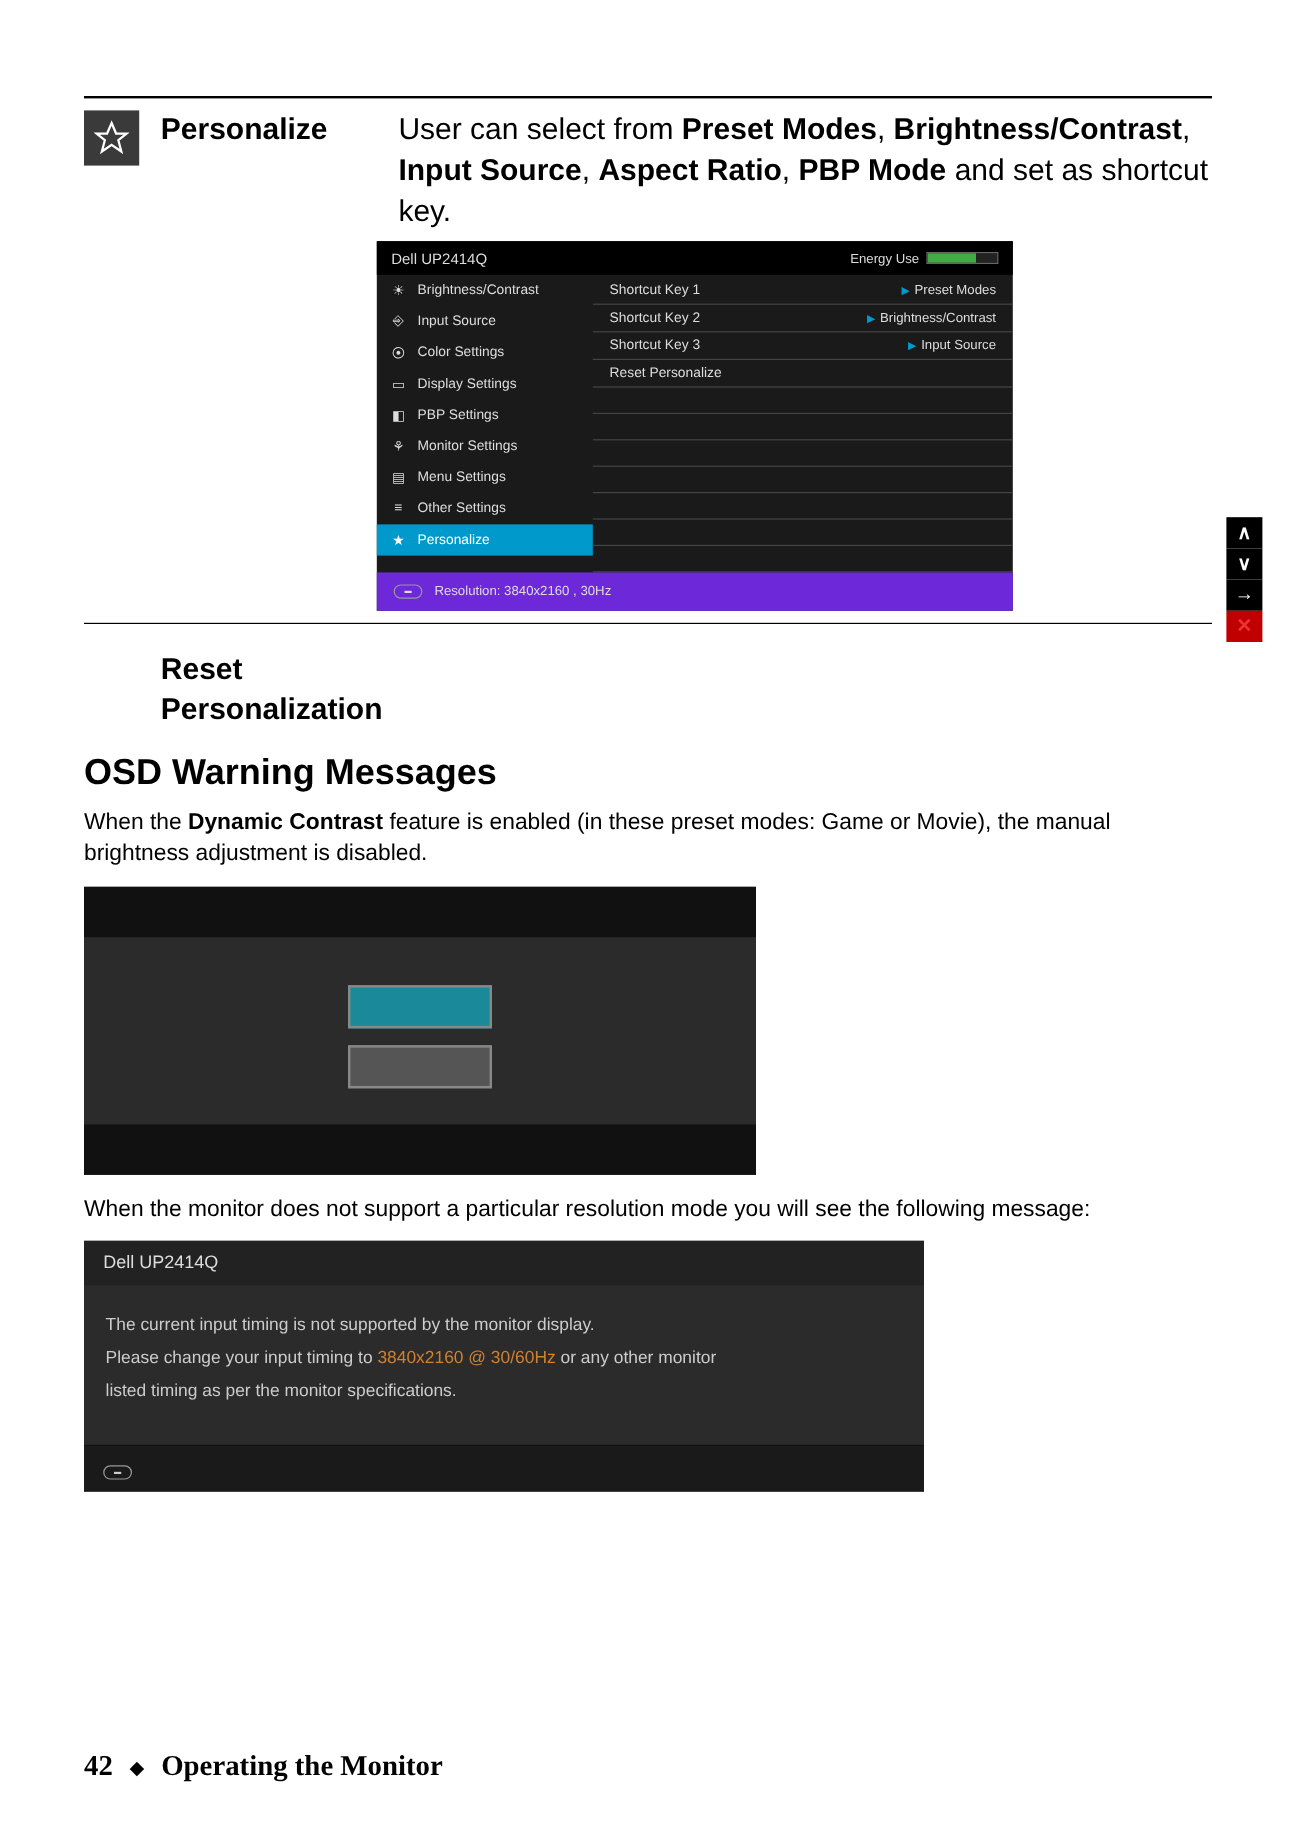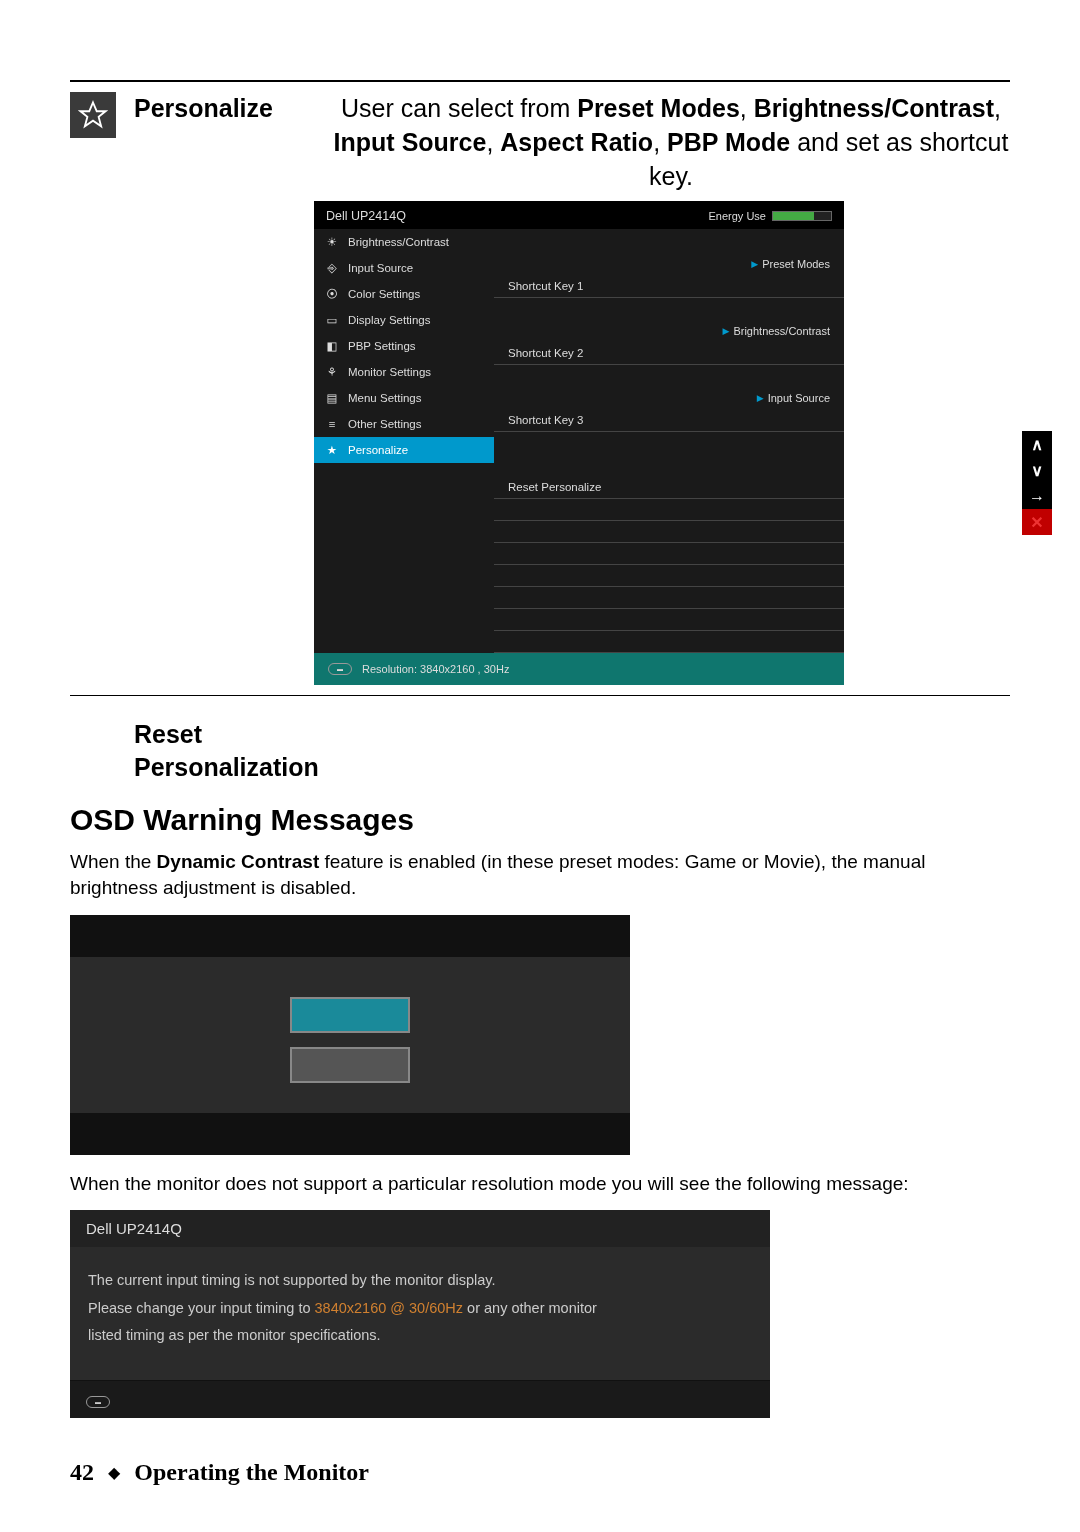--- a/index.html
+++ b/index.html
@@ -15,59 +15,59 @@
   .hr-top { border-top: 2px solid #000; margin-bottom: 10px; }
   .row { display: flex; align-items: flex-start; gap: 18px; margin-bottom: 8px; }
   .icon-box {
     width: 46px; height: 46px; background: #3a3a3a;
     display:flex; align-items:center; justify-content:center;
     flex-shrink:0;
   }
   .icon-box svg { width: 30px; height: 30px; }
   .label-col { width: 180px; flex-shrink:0; font-size: 25px; line-height:1.3; }
   .label-col.b { font-weight: bold; }
-  .desc-col { flex:1; font-size: 25px; line-height:1.35;text-align:center; }
+  .desc-col { flex:1; font-size: 25px; line-height:1.35; }
   .desc-col b { font-weight: bold; }
   .osd-wrap { margin-left: 244px; margin-top: 6px; margin-bottom:10px; position:relative; }
   .osd {
     width: 530px; background: #1a1a1a; color:#ddd;
     font-size: 12.5px; font-family: Arial, sans-serif;
     padding: 0;
   }
   .osd-header {
     display:flex; justify-content:space-between; align-items:center;
     padding: 8px 12px 6px 12px; background:#000;
   }
-  .energy { display:flex; align-items:center; gap:6px; font-size:11px; }
+  .energy { display:flex; gap:6px; font-size:11px; }
   .energy-bar {
     width:60px; height:10px; border:1px solid #666;
     background: linear-gradient(to right, #4a4 70%, #222 70%);
     display:flex;
   }
   .osd-body { display:flex; }
   .osd-left { width: 180px; border-right: none; }
   .osd-item {
     display:flex; align-items:center; gap:8px;
     padding: 5px 10px; font-size:11.5px;
   }
   .osd-item .ic { width:16px; height:16px; display:flex; align-items:center; justify-content:center; }
   .osd-item.selected { background:#0099cc; color:#fff; }
   .osd-right { flex:1; padding: 2px 0 0 0; }
   .osd-rline {
     display:flex; padding: 5px 14px;
     border-bottom:1px solid #444; font-size:11.5px;
     justify-content:space-between;
   }
-  .osd-rline .k { width:140px;margin-top:44px; }
+  .osd-rline .k { width:140px; }
   .osd-rline .v { display:flex; align-items:center; gap:4px; font-size:11px; }
   .osd-rline .v .tri { color:#0099cc; font-size:9px; }
   .osd-rline.empty { height:22px; }
   .osd-footer {
     padding: 10px 14px; display:flex; align-items:center; gap:10px;
-    font-size:11px; background:#0f766e; position:relative;
+    font-size:11px; background:#6d28d9; position:relative;
   }
   .port-icon {
     width:24px; height:12px; border:1px solid #999; border-radius:6px;
     display:inline-flex; align-items:center; justify-content:center;
     font-size:6px;
   }
   .nav-btns {
     position:absolute; right:-42px; top: 230px;
     display:flex; flex-direction:column;
   }

